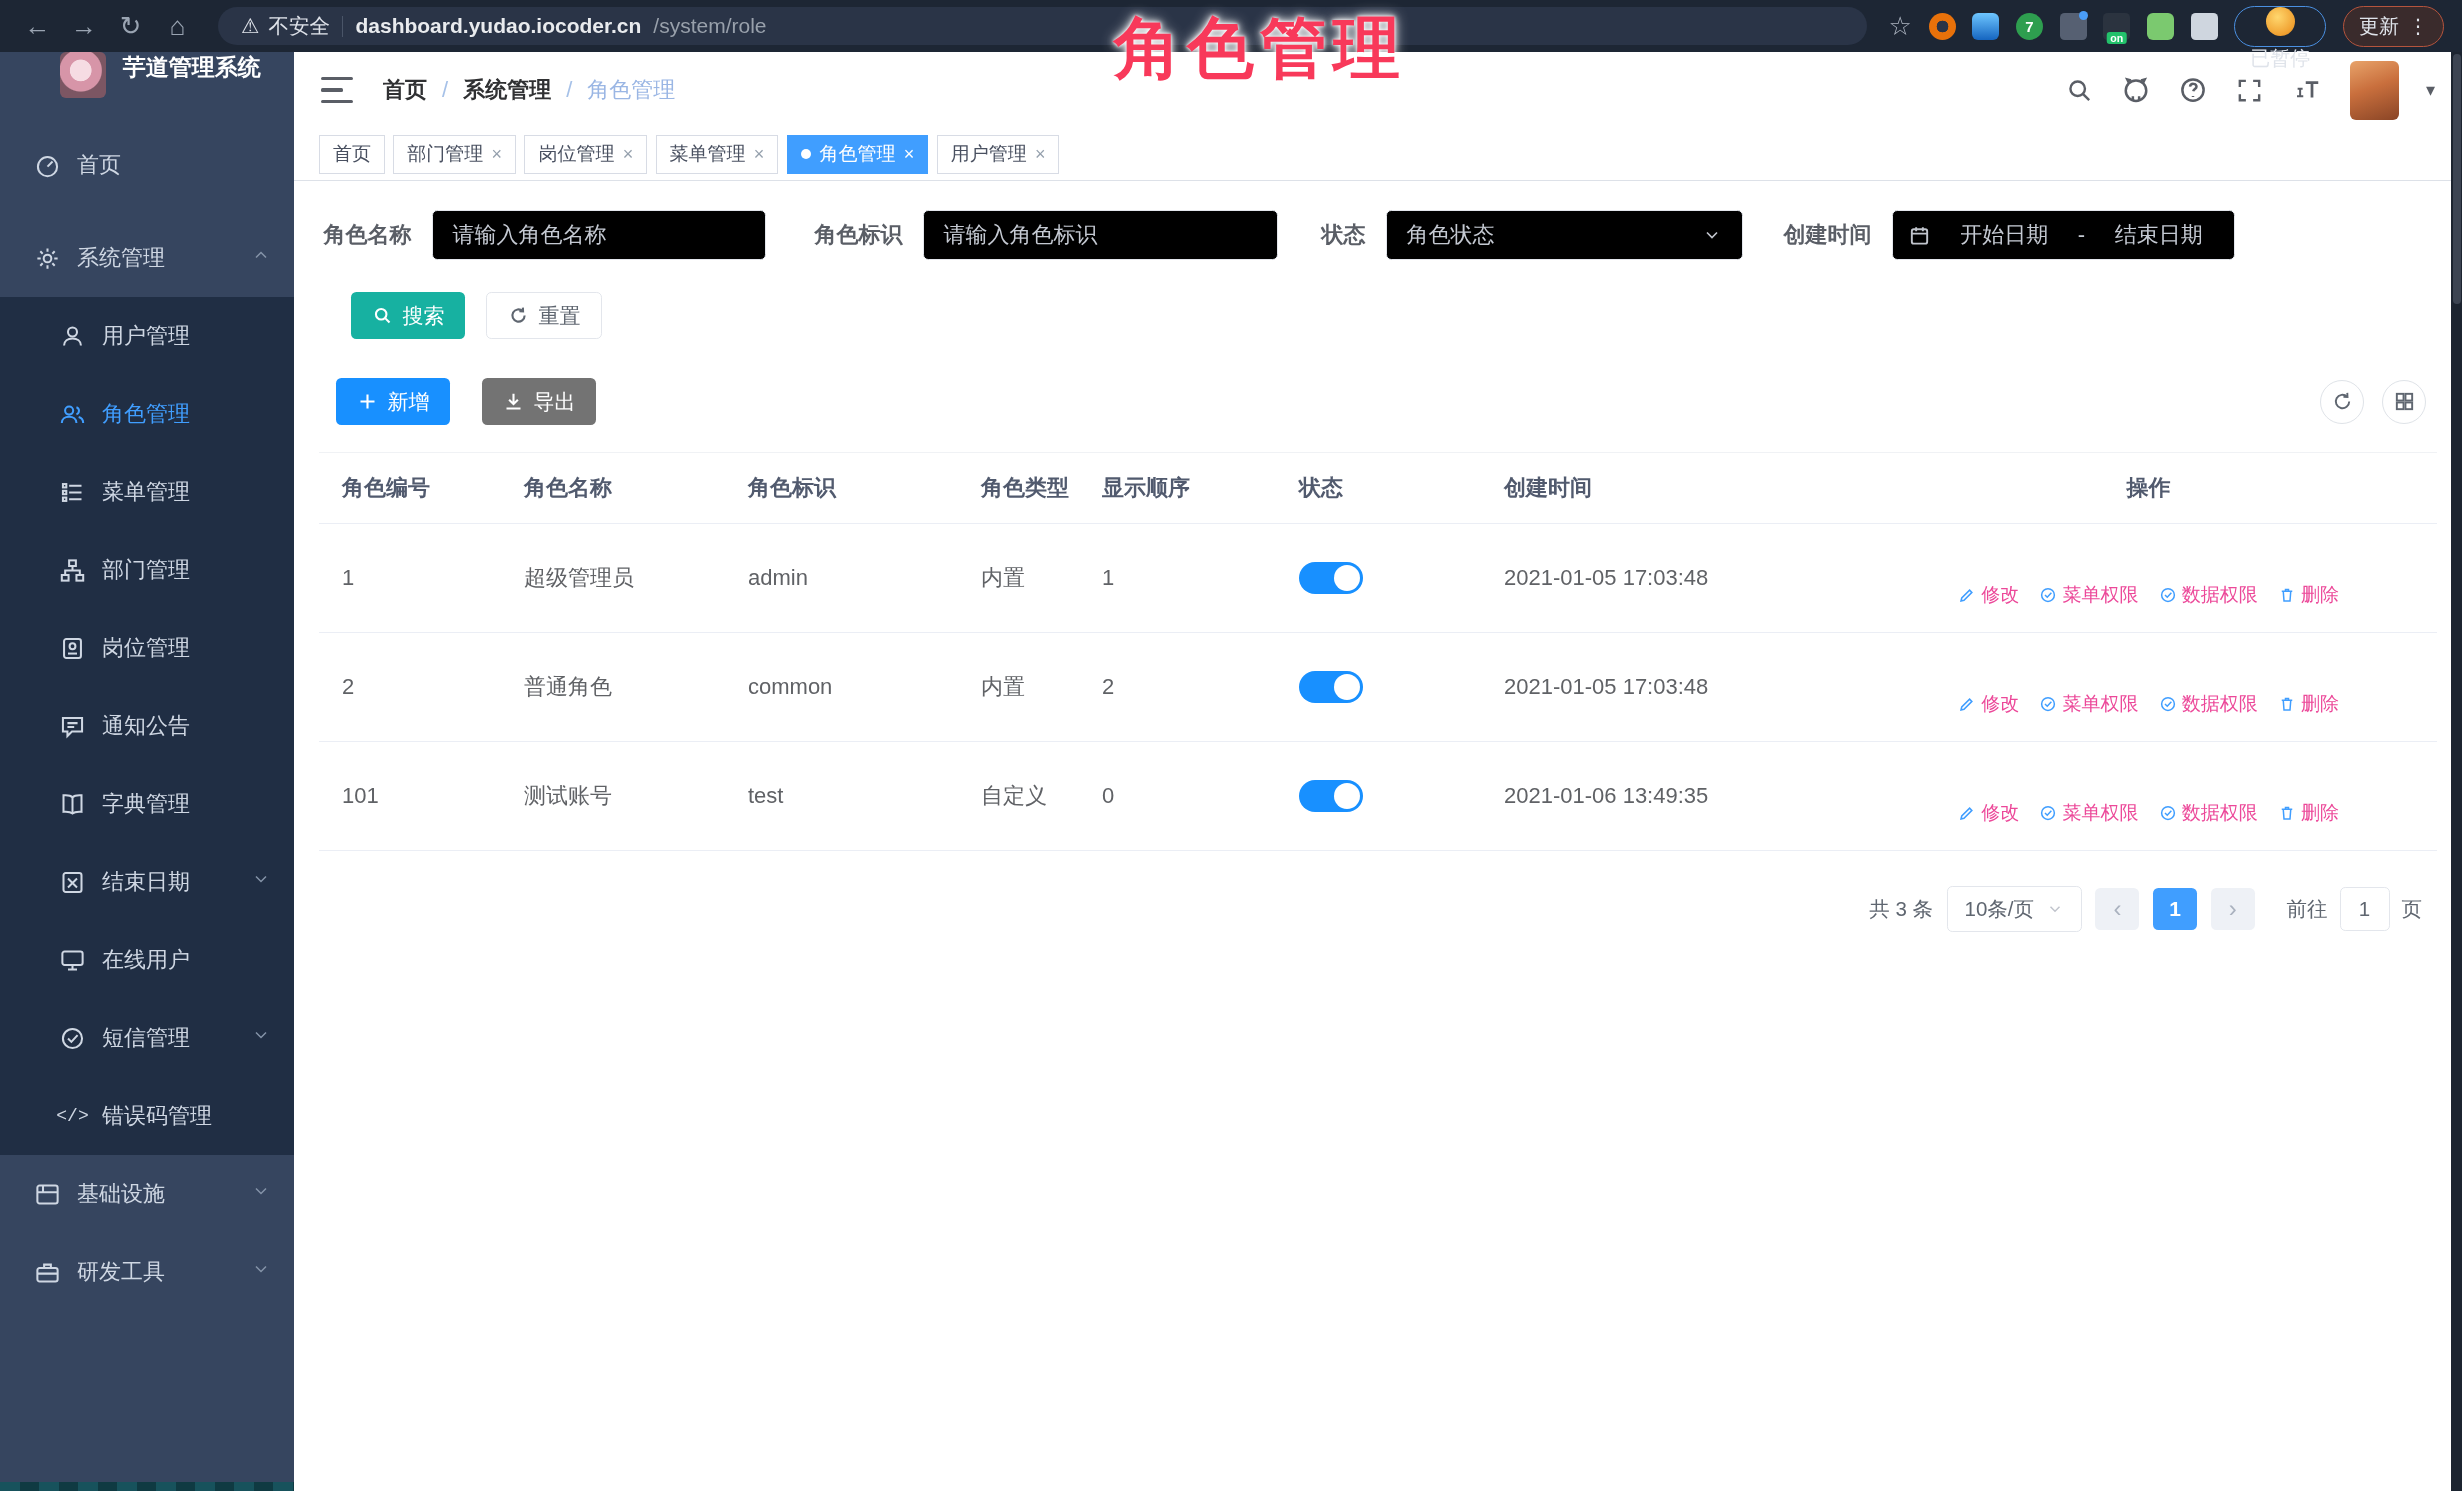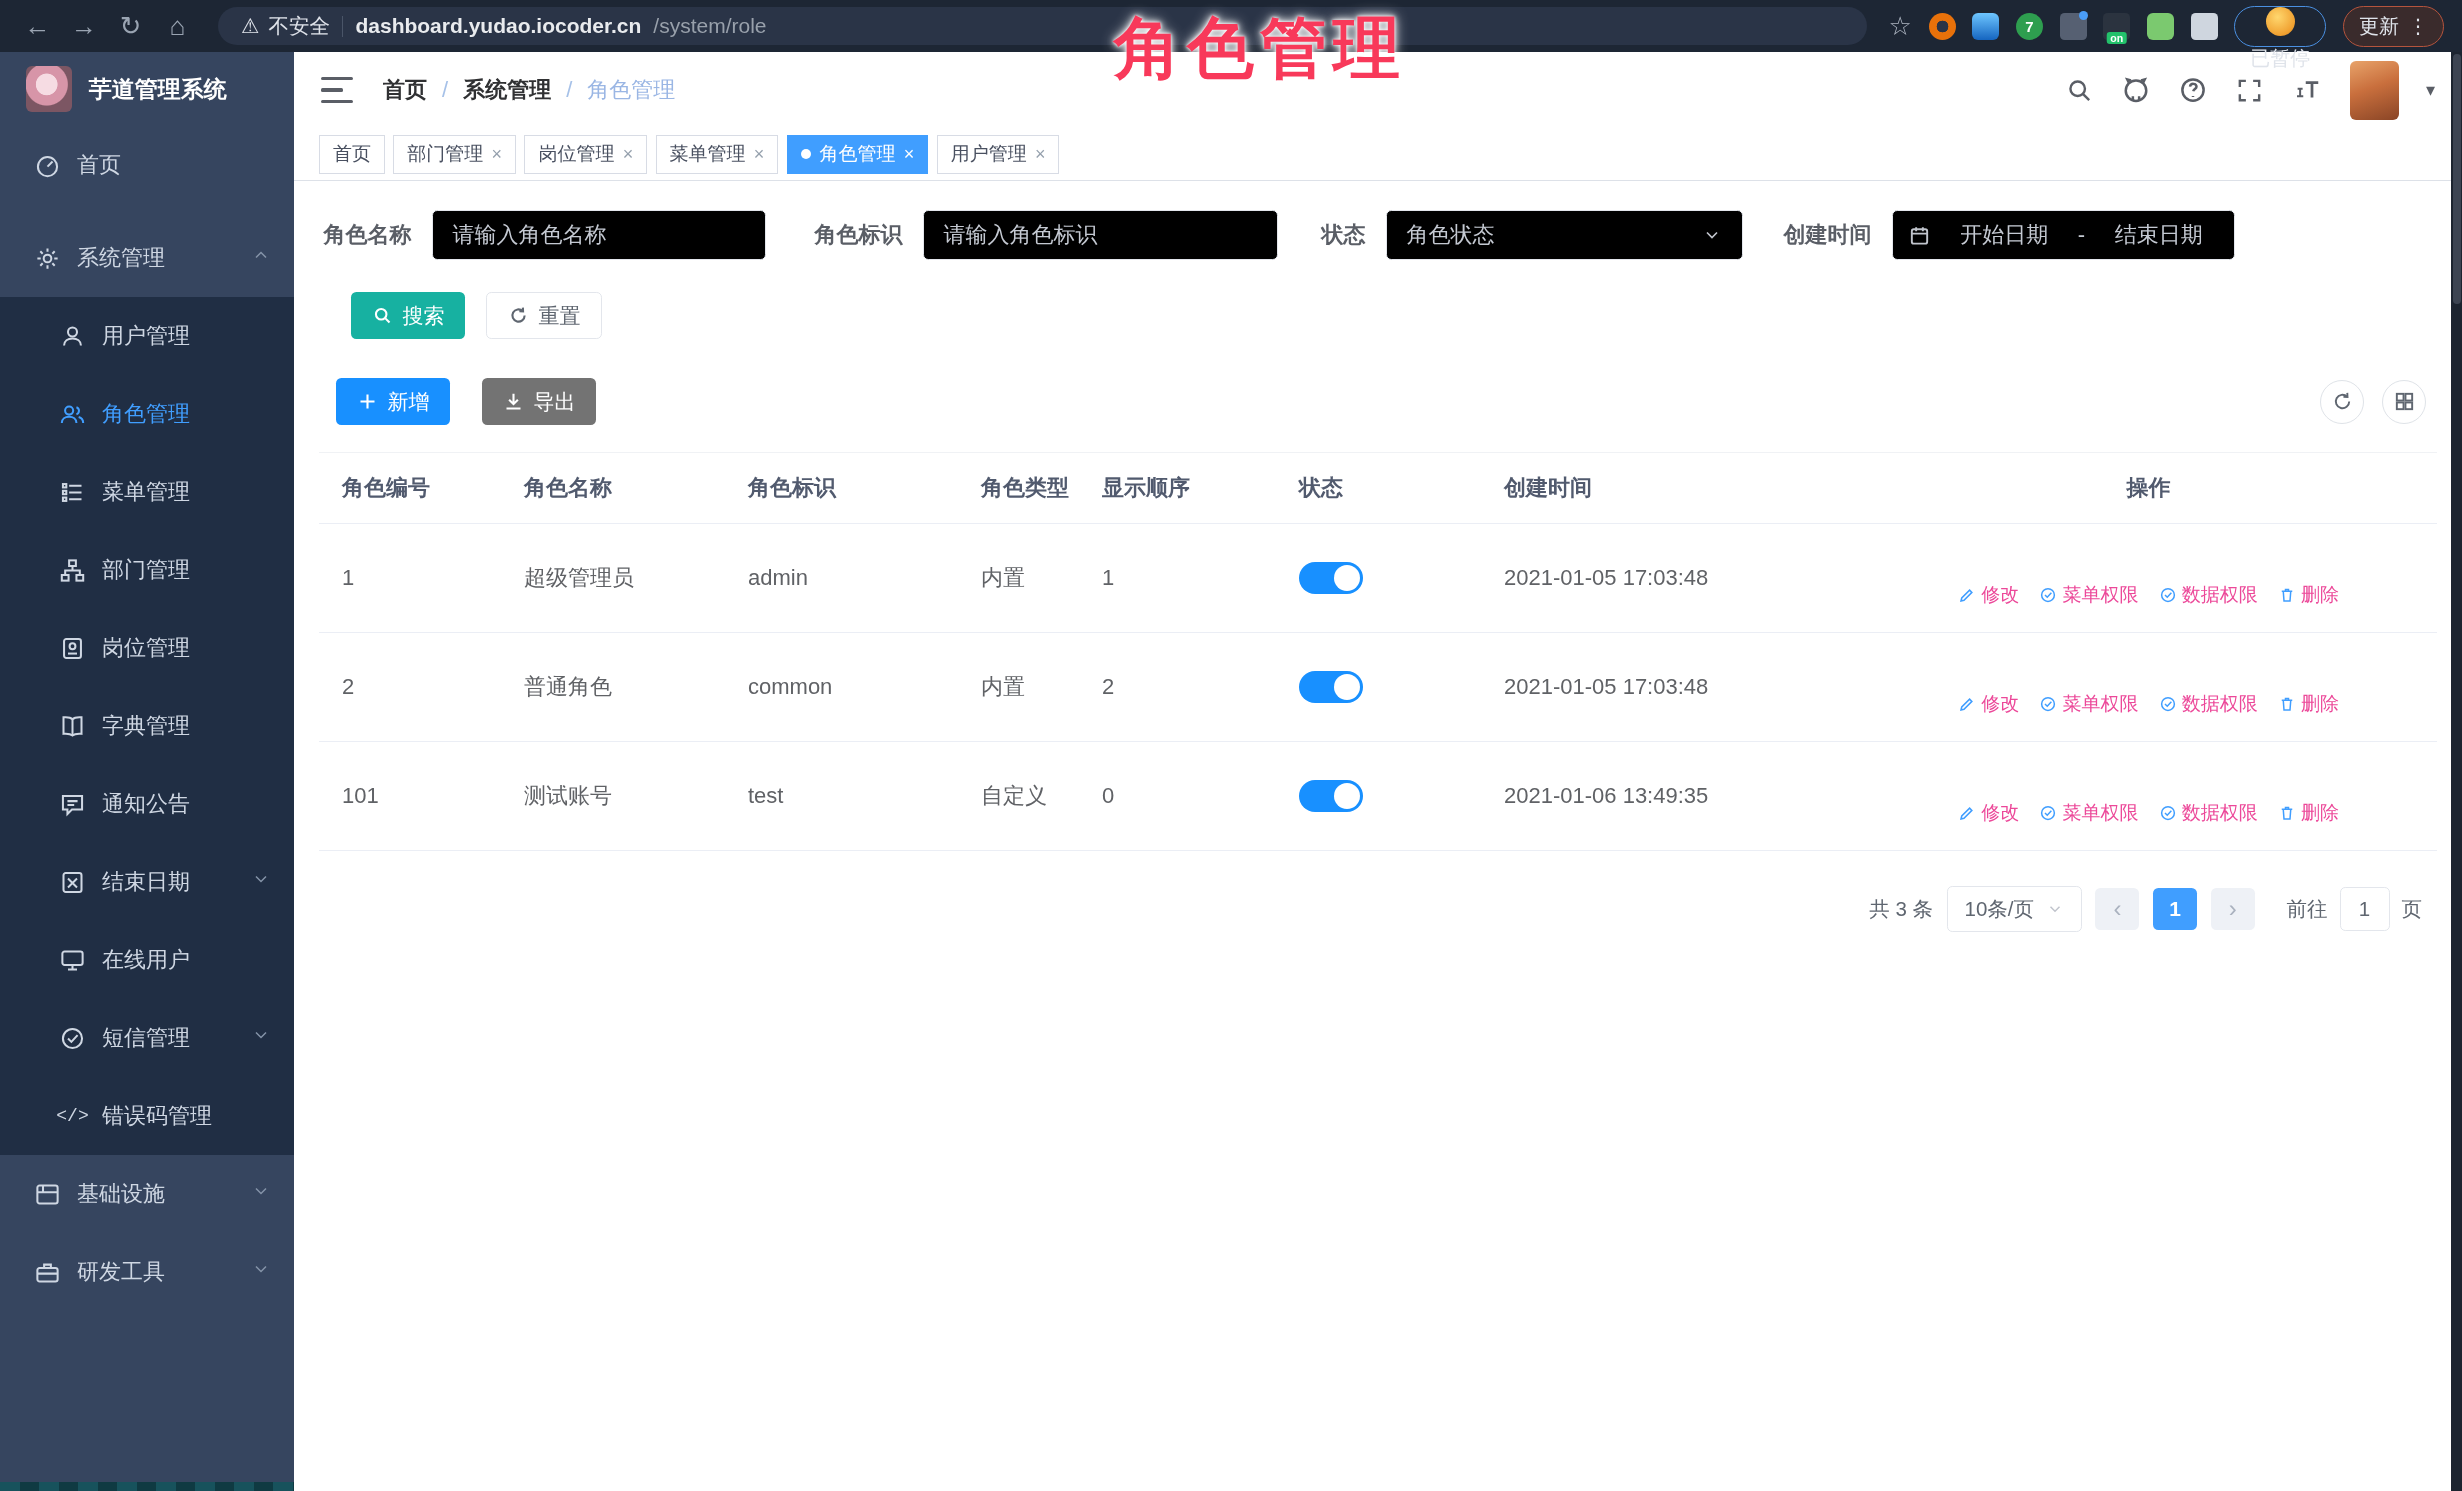--- a/index.html
+++ b/index.html
@@ -32,21 +32,21 @@
   .avatar-mini { width:29px; height:29px; border-radius:50%; background:radial-gradient(circle at 40% 35%, #ffd76e, #f0a030 70%, #c97b1e); flex:none;}
   .dots { font-size:20px; color:#dfe3ea;}
 
   
   .annotation { position:absolute; left:1114px; top:3px; z-index:99; font-size:67px; font-weight:bold; color:#f8395a; letter-spacing:6px;
     text-shadow:0 0 3px #fff,0 0 7.6px #fff,0 0 13.7px rgba(255,255,255,.9); }
 
   
   .app { display:flex; height:1440px; }
   .sidebar { width:294px; flex:none; background:#36455f; display:flex; flex-direction:column; color:#cfd7e3;}
-  .logo-row { height:74px; display:flex; align-items:center; padding-left:26px; gap:16.7px; flex:none;}
+  .logo-row { height:74px; display:flex; align-items:flex-start; padding-left:26px; gap:16.7px; flex:none;margin-left:34px;}
   .logo-img { width:46px; height:46px; border-radius:6px; flex:none;
     background:radial-gradient(circle at 45% 40%, #f6dce3 0 28%, #d795a8 30% 55%, #7c5663 58%);}
   .logo-title { font-size:23px; font-weight:bold; color:#fff; white-space:nowrap;}
   .menu { flex:1; display:flex; flex-direction:column; overflow:hidden;}
   .m-item { height:78px; flex:none; display:flex; align-items:center; padding:0 23px 0 33px; gap:15px; font-size:22px; cursor:pointer; white-space:nowrap;}
   .m-item .mi { width:29px; height:29px; flex:none; display:flex; align-items:center; justify-content:center;}
   .m-item svg { stroke:#cfd7e3; fill:none; stroke-width:1.8;}
   .m-item .chev { margin-left:auto;}
   .m-item .chev svg { stroke:#8493a8;}
   .sys-gap { margin-top:15px;}
@@ -253,34 +253,34 @@
                 <rect x="4.5" y="3.5" width="15" height="17" rx="2"></rect>
                 <circle cx="12" cy="10" r="2.6"></circle>
                 <path d="M8 16.5h8"></path>
               </svg>
           </span>
           <span>岗位管理</span>
         </div>
         <div class="m-item">
           <span class="mi">
             <svg width="27" height="27" viewBox="0 0 24 24">
+                <path d="M3.5 4.5h17v12h-9l-4 4v-4h-4z"></path>
+                <path d="M7.5 9h9M7.5 12.5h6"></path>
+              </svg>
+          </span>
+          <span>通知公告</span>
+        </div>
+        <div class="m-item">
+          <span class="mi">
+            <svg width="27" height="27" viewBox="0 0 24 24">
                 <path d="M12 5.5C10.5 4 8 3.5 4 3.8v14.7c4-.3 6.5.2 8 1.5 1.5-1.3 4-1.8 8-1.5V3.8c-4-.3-6.5.2-8 1.7z"></path>
                 <path d="M12 5.5V20"></path>
               </svg>
           </span>
           <span>字典管理</span>
-        </div>
-        <div class="m-item">
-          <span class="mi">
-            <svg width="27" height="27" viewBox="0 0 24 24">
-                <path d="M3.5 4.5h17v12h-9l-4 4v-4h-4z"></path>
-                <path d="M7.5 9h9M7.5 12.5h6"></path>
-              </svg>
-          </span>
-          <span>通知公告</span>
         </div>
         <div class="m-item">
           <span class="mi">
             <svg width="27" height="27" viewBox="0 0 24 24">
                 <rect x="4" y="3.5" width="16" height="17" rx="2"></rect>
                 <path d="M8 8.5l8 8M16 8.5l-8 8"></path>
               </svg>
           </span>
           <span>结束日期</span>
           <span class="chev">

